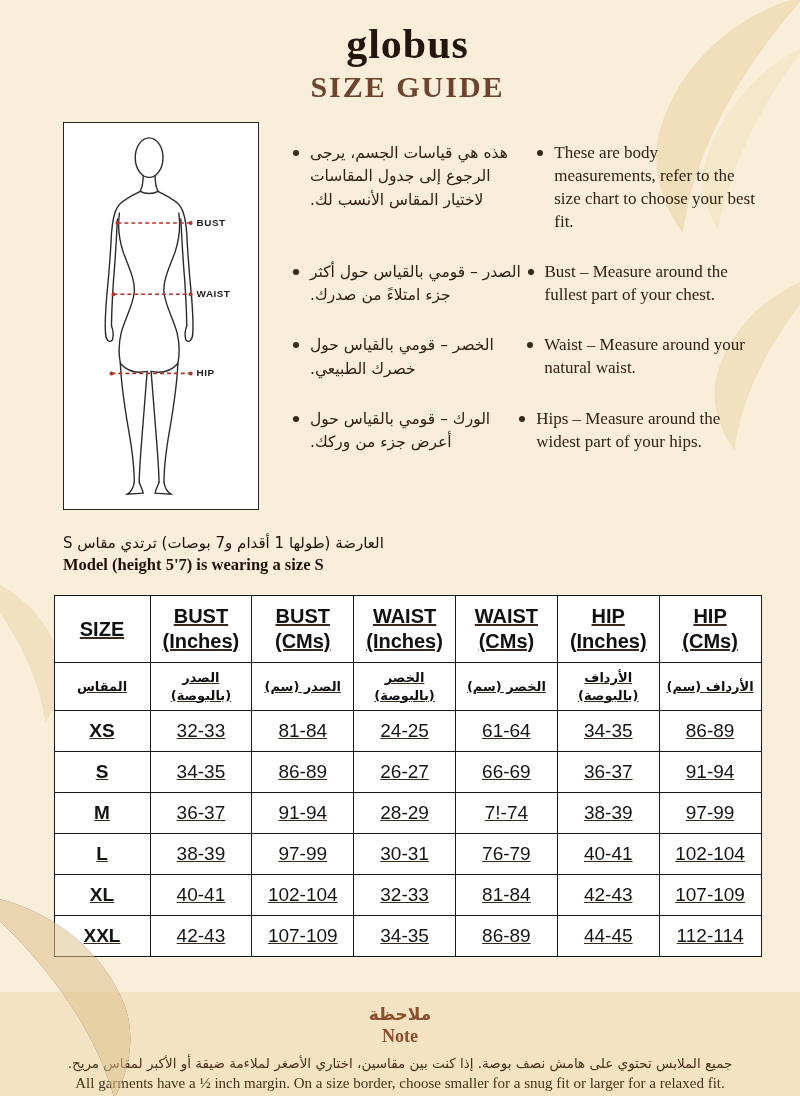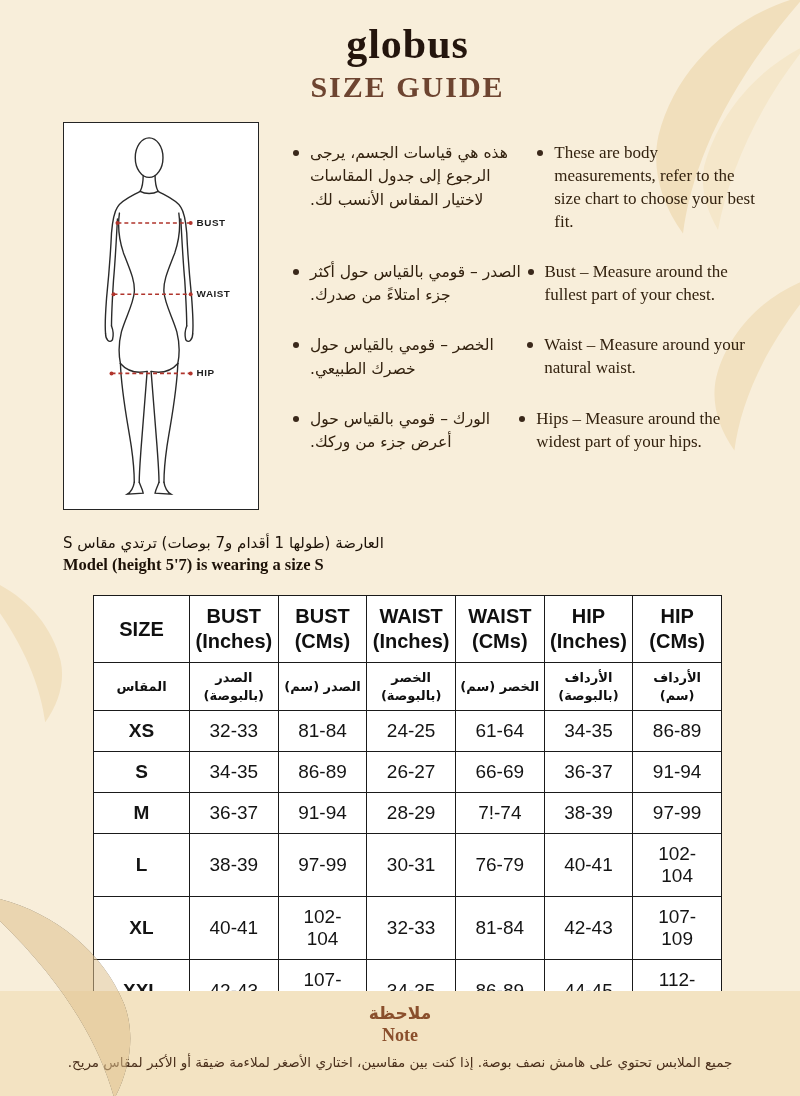--- a/index.html
+++ b/index.html
@@ -42,40 +42,41 @@
   
   .model-note { padding:24px 48px 0; }
   .model-note .ar {
     direction:rtl; text-align:left; width:fit-content;
     font-family:"DejaVu Sans", sans-serif; font-size:15px; color:#1d1208;
   }
   .model-note .en { font-size:16.5px; font-weight:bold; color:#1d1208; margin-top:3px; }
 
   
   table.size-table {
-    margin:20px auto 0; width:629px; table-layout:fixed;
+    margin:20px auto 0; width:708px; table-layout:fixed;
     border-collapse:collapse; background:#ffffff;
     font-family:"Liberation Sans", sans-serif;
+    text-decoration:underline;
   }
   .size-table th, .size-table td {
     border:1.2px solid #1a1a1a; text-align:center; vertical-align:middle;
   }
   .size-table th:first-child, .size-table td:first-child { width:96px; }
   .size-table th.en { font-size:20px; font-weight:bold; color:#101010; padding:8px 2px; line-height:1.25; }
   .size-table th.ar {
     direction:rtl; font-family:"DejaVu Sans", sans-serif;
     font-size:13px; font-weight:bold; color:#101010; padding:6px 2px; line-height:1.35;
   }
   .size-table td { font-size:19px; color:#141414; padding:9px 14px; }
   .size-table td.size-col { font-weight:bold; }
 
   
   .footer {
     position:absolute; left:0; right:0; bottom:0; z-index:1;
-    background:#f3e3c2; text-align:center; padding:12px 24px 26px;
+    background:#f3e3c2; text-align:center; padding:12px 24px 4px;
   }
   .footer .t-ar { font-family:"DejaVu Sans", sans-serif; font-weight:bold; font-size:17px; color:#8a4f2c; }
   .footer .t-en { font-weight:bold; font-size:18px; color:#8a4f2c; margin-top:2px; }
   .footer .b-ar { direction:rtl; font-family:"DejaVu Sans", sans-serif; font-size:13.5px; color:#4a2f1b; margin-top:8px; }
   .footer .b-en { font-size:15px; color:#4a2f1b; margin-top:4px; }
 </style>
 </head>
 <body>
 
 <svg class="deco" style="top:-8px; right:-14px; width:185px; height:245px;" viewBox="0 0 100 140">
@@ -301,13 +302,14 @@
         </tr>
       </tbody>
   </table>
 
 </div>
 
 <footer class="footer">
   <div class="t-ar">ملاحظة</div>
   <div class="t-en">Note</div>
   <div class="b-ar">جميع الملابس تحتوي على هامش نصف بوصة. إذا كنت بين مقاسين، اختاري الأصغر لملاءمة ضيقة أو الأكبر لمقاس مريح.</div>
+  <div class="b-en">All garments have a ½ inch margin. On a size border, choose smaller for a snug fit or larger for a relaxed fit.</div>
 </footer>
 
 </body></html>

